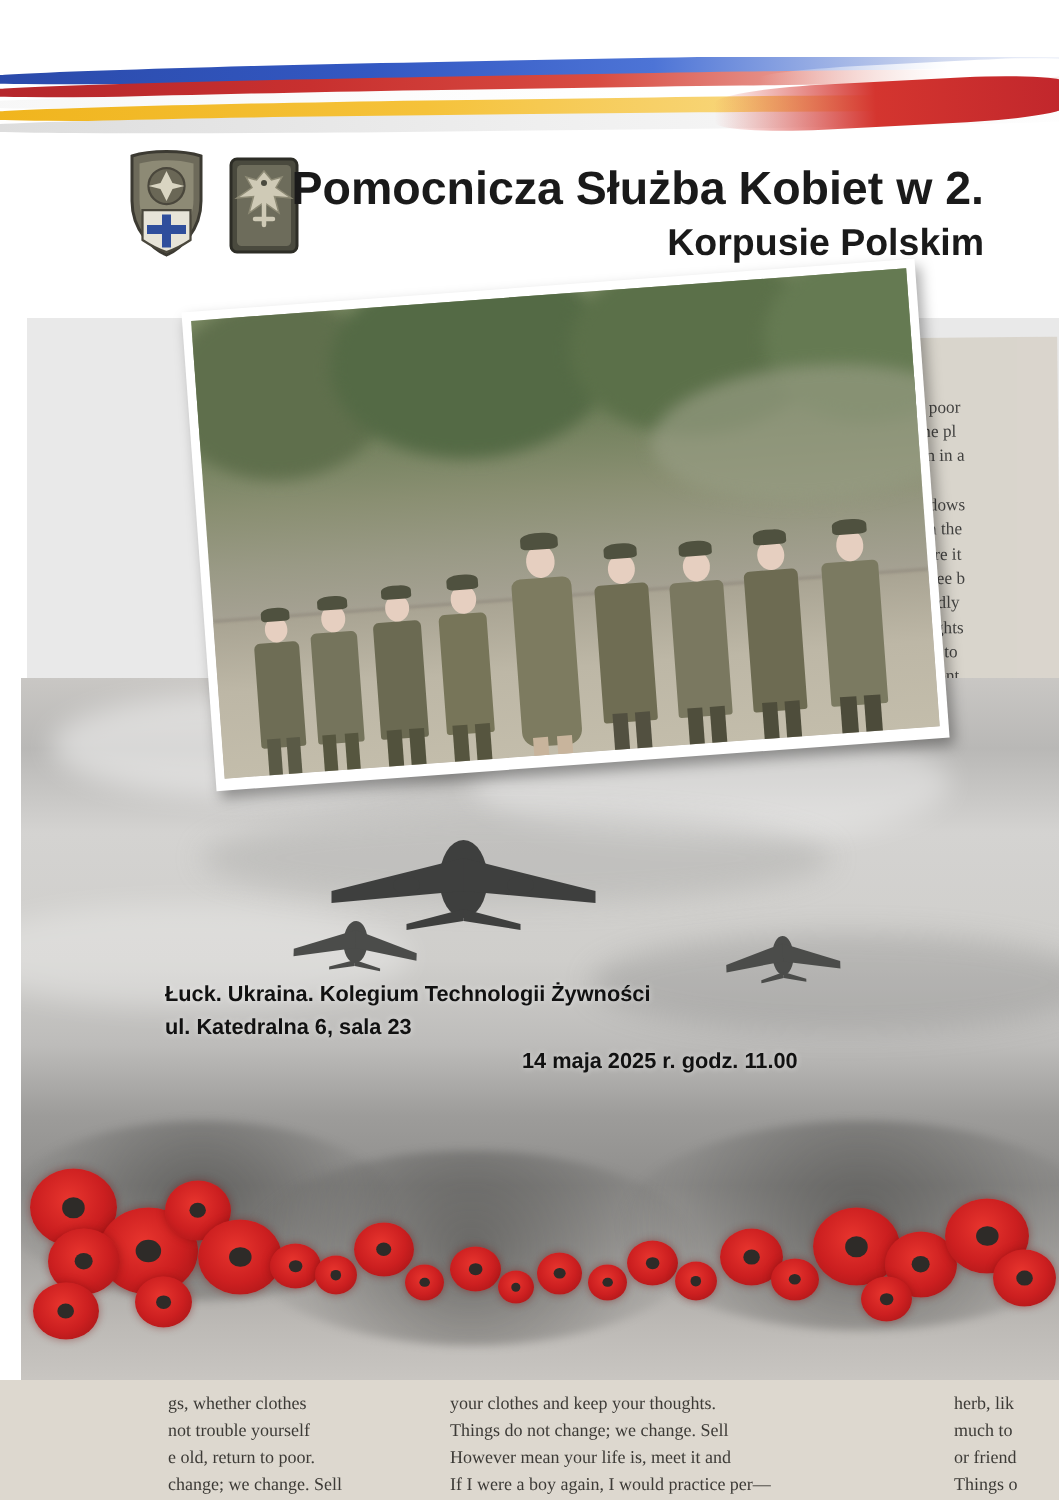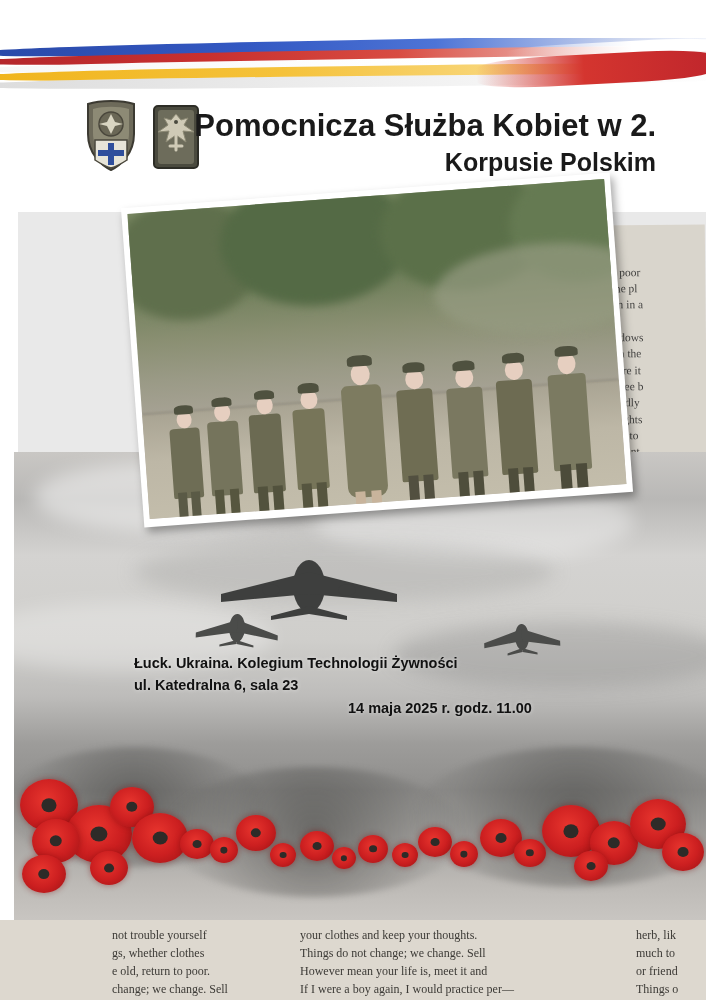--- a/index.html
+++ b/index.html
@@ -196,21 +196,20 @@
 
   
   .venue {
     position: absolute;
     left: 110px; top: 652px;
     color: #111;
     font-size: 14.5px;
     font-weight: bold;
     line-height: 1.55;
     text-shadow: 0 0 4px rgba(255,255,255,.55);
-    margin-left: 24px;
   }
   .datetime {
     position: absolute;
     left: 348px; top: 700px;
     color: #111;
     font-size: 14.5px;
     font-weight: bold;
     text-shadow: 0 0 4px rgba(255,255,255,.55);
   }
 
@@ -463,22 +462,22 @@
   </div>
 
   <div class="venue">
     <div>Łuck. Ukraina.  Kolegium Technologii Żywności</div>
     <div>ul. Katedralna 6,  sala 23</div>
   </div>
   <div class="datetime">14 maja 2025 r. godz. 11.00</div>
 
   <div class="news-bottom">
     <div class="news-col nc1">
+      <div>gs, whether clothes</div>
       <div>not trouble yourself</div>
-      <div>gs, whether clothes</div>
       <div>e old, return to poor.</div>
       <div>change; we change. Sell</div>
     </div>
     <div class="news-col nc2">
       <div>your clothes and keep your thoughts.</div>
       <div>Things do not change; we change. Sell</div>
       <div>However mean your life is, meet it and</div>
       <div>If I were a boy again, I would practice per—</div>
       <div>live it; do not shun it and call it hard.</div>
     </div>

